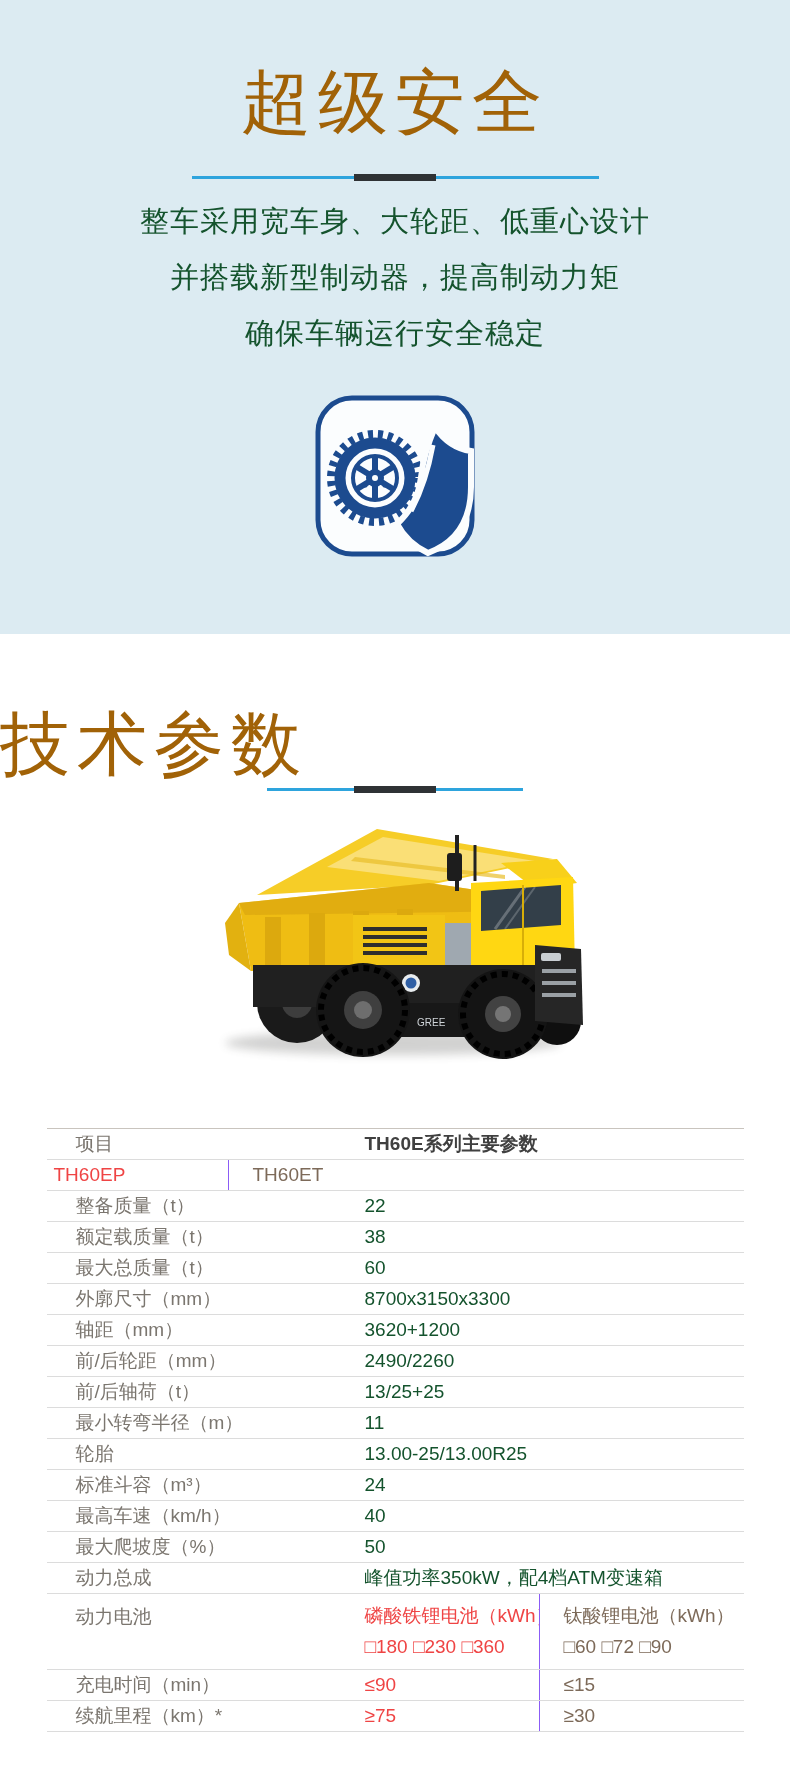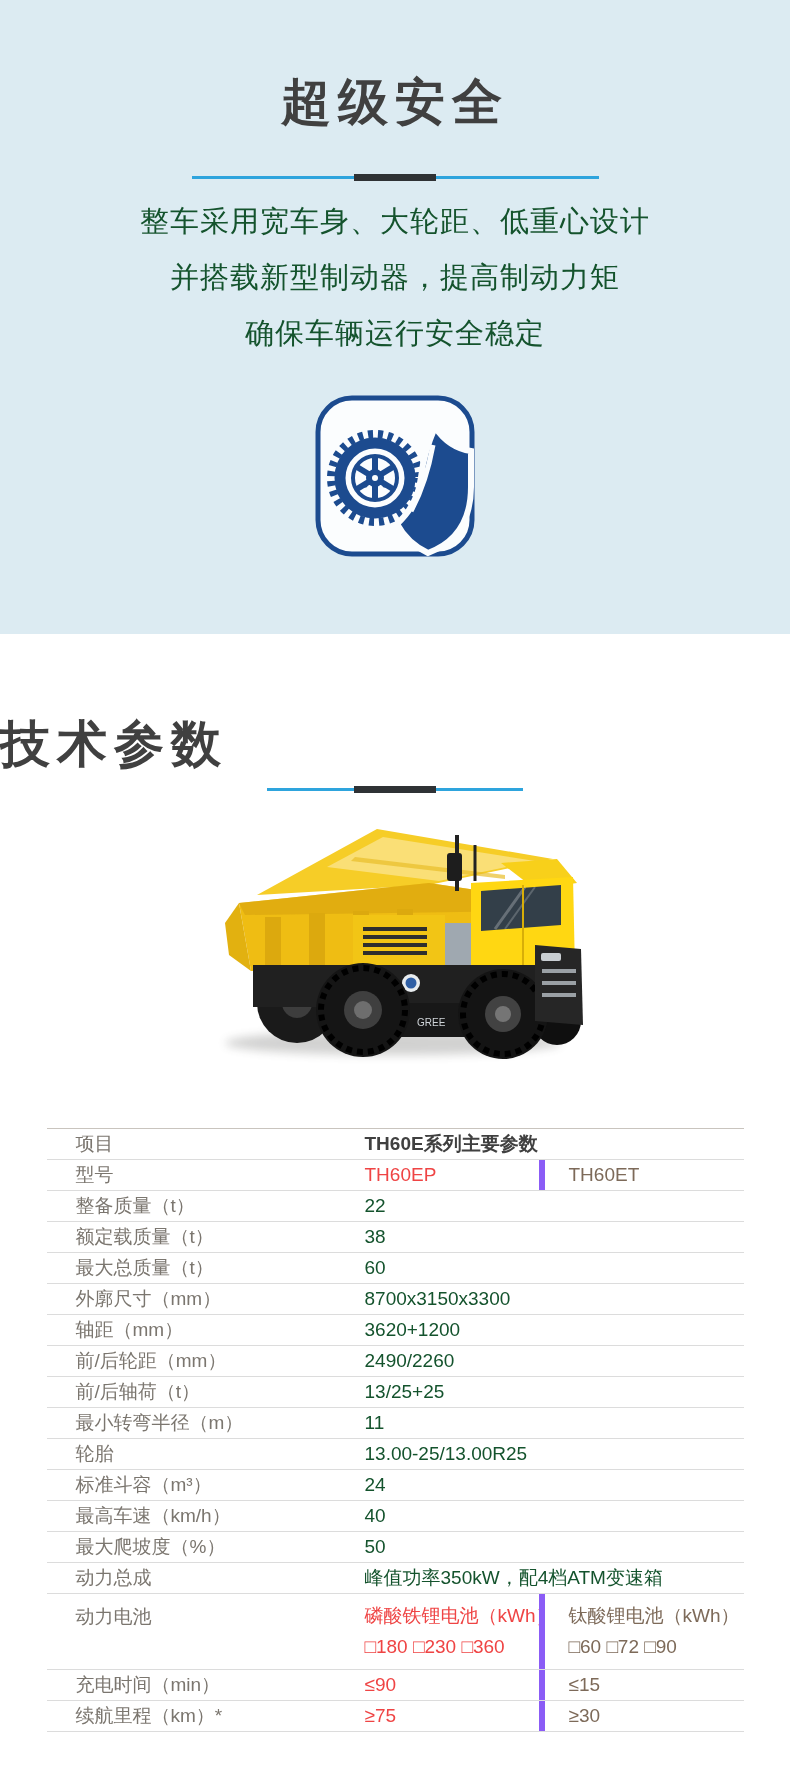--- a/index.html
+++ b/index.html
@@ -12,25 +12,25 @@
   .page { width: 790px; min-height: 1765px; overflow: hidden; }
 
   
   .safety {
     height: 634px;
     background: #dcebf2;
     text-align: center;
   }
   .sec-title {
     padding-top: 70px;
-    font-size: 50px;
+    font-size: 70px;
     line-height: 64px;
-    font-weight: 700;
+    font-weight: 400;
     letter-spacing: 7px;
-    color: #404040;
+    color: #a16207;
   }
   .specs .sec-title { padding-top: 78px; }
 
   .title-divider {
     position: relative;
     height: 7px;
     margin: 40px auto 0 auto;
   }
   .title-divider .line {
     position: absolute;
@@ -77,21 +77,21 @@
   }
   .trow-tall {
     height: 76px;
     align-items: stretch;
   }
   .cell { white-space: nowrap; overflow: hidden; }
   .c-label   { width: 311px; padding-left: 29px; color: #7b766f; }
   .c-v1      { width: 181px; padding-left: 7px;  color: #ef4444; }
   .c-v2      { flex: 1;      padding-left: 24px; color: #7d6a59; }
   .c-span    { flex: 1;      padding-left: 7px;  color: #14532d; }
-  .with-vline { border-left: 6px solid #8b5cf6; height: 100%; display: flex; align-items: center; }
+  .with-vline { border-left: 1px solid #8b5cf6; height: 100%; display: flex; align-items: center; }
   .hdr { font-weight: 700; color: #404040; }
   .two-line { display: flex; flex-direction: column; justify-content: center; gap: 9px; align-items: flex-start; }
   .two-line span { display: block; line-height: 22px; }
   .trow-tall .c-label { display: flex; align-items: flex-start; padding-top: 10px; }
   .trow-tall .c-v2.with-vline { align-items: center; }
 </style>
 </head>
 <body>
 
 <div class="page">
@@ -231,21 +231,20 @@
     </div>
 
     <div class="spec-table">
 
       <div class="trow">
         <div class="cell c-label">项目</div>
         <div class="cell c-span hdr">TH60E系列主要参数</div>
       </div>
 
       <div class="trow">
-        <div class="cell c-label">型号</div>
         <div class="cell c-v1">TH60EP</div>
         <div class="cell c-v2 with-vline">TH60ET</div>
       </div>
 
       <div class="trow">
         <div class="cell c-label">整备质量（t）</div>
         <div class="cell c-span">22</div>
       </div>
       <div class="trow">
         <div class="cell c-label">额定载质量（t）</div>

